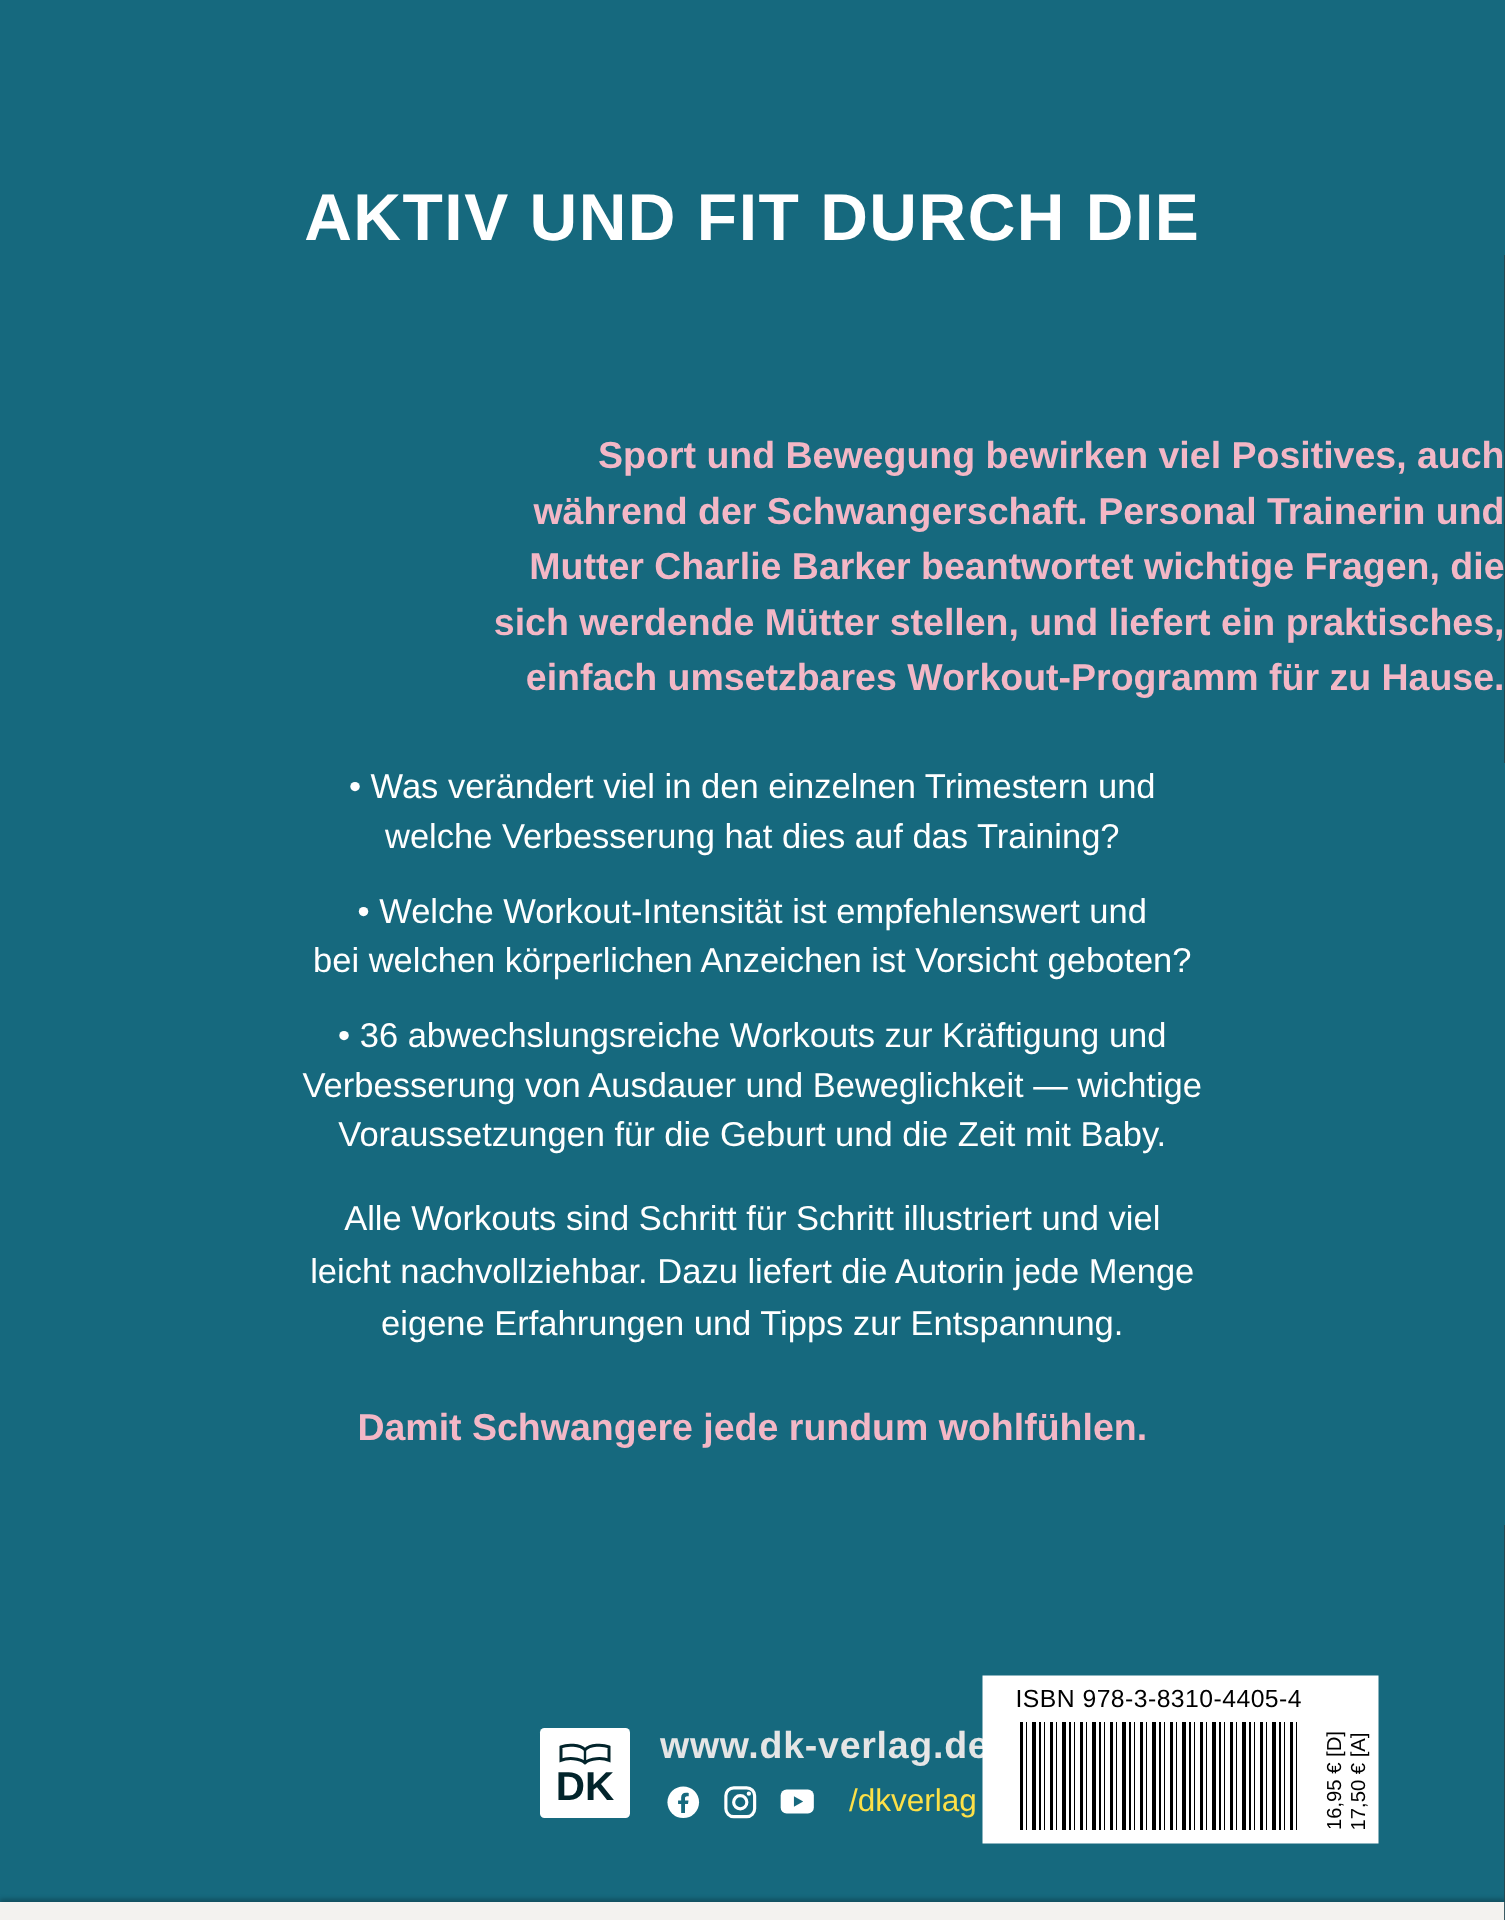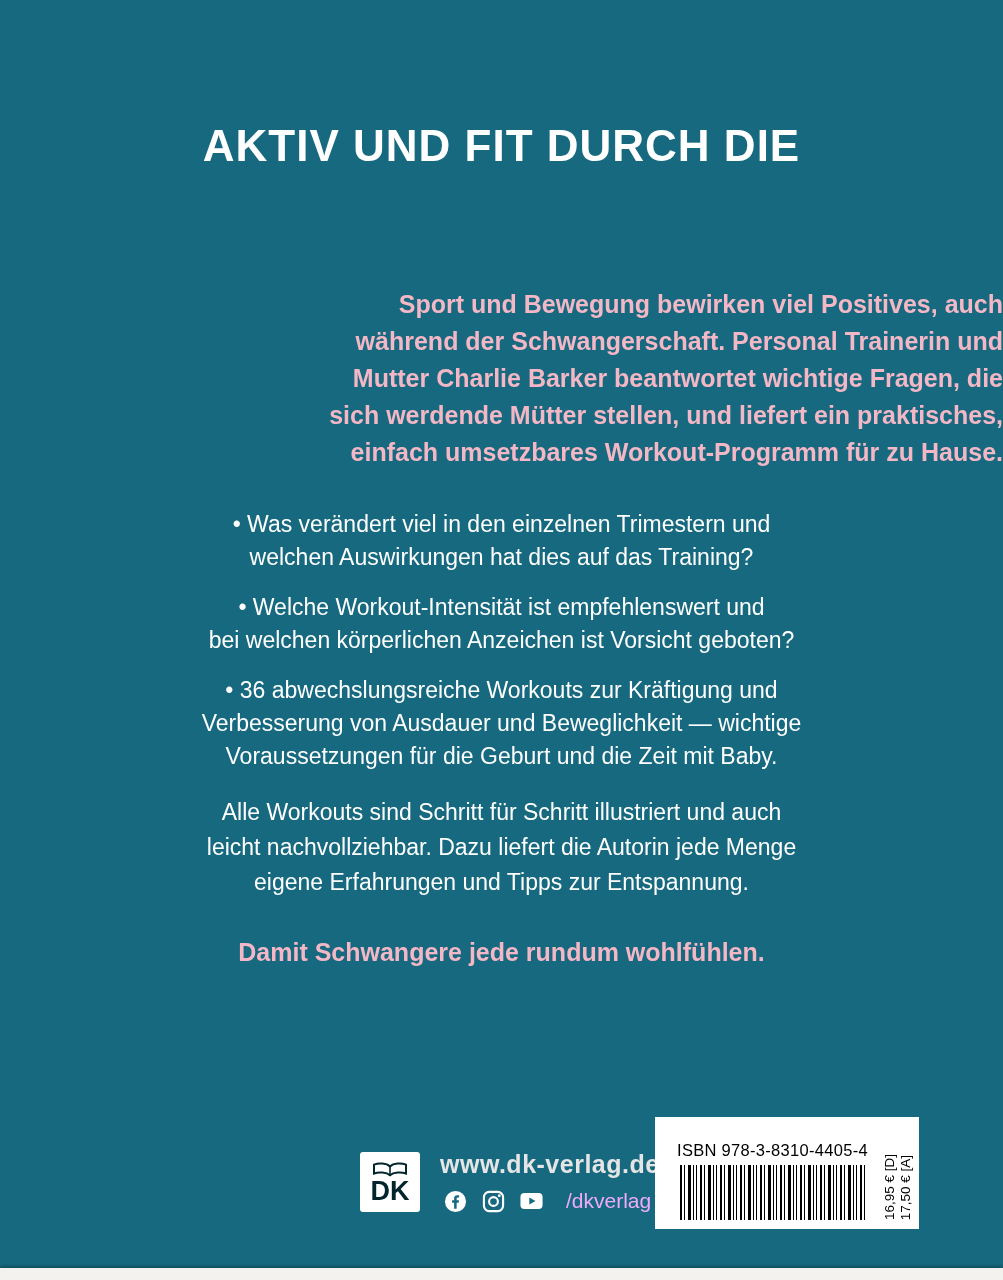--- a/index.html
+++ b/index.html
@@ -50,24 +50,24 @@
   }
   .dk-logo svg { display:block; }
   .dk-letters {
     font-weight:800; font-size:27px; color:#02242b; letter-spacing:0px;
     line-height:28px;
   }
   .site-col { display:flex; flex-direction:column; align-items:center; gap:10px; }
   .website { color:#e5e5e5; font-size:25px; font-weight:700; letter-spacing:0.5px; }
   .social-row { display:flex; align-items:center; gap:15px; align-self:flex-start; padding-left:4px; }
   .social-icon { width:23px; height:23px; display:flex; align-items:center; justify-content:center; }
-  .handle { color:#f0abfc; font-size:21px; margin-left:8px; }
+  .handle { color:#fde047; font-size:21px; margin-left:8px; }
   .isbn-box {
     position:absolute; left:655px; top:1117px; width:264px; height:112px;
-    background:#fff; display:flex; padding:24px 6px 9px 12px;
+    background:#fff; display:flex; padding:7px 6px 9px 12px;
   }
   .isbn-main { flex:1; display:flex; flex-direction:column; align-items:center; }
   .isbn-text { color:#000; font-size:16.5px; letter-spacing:0.3px; margin-bottom:5px; white-space:nowrap; }
   .barcode {
     width:186px; flex:1;
     background-image:repeating-linear-gradient(90deg,
       #000 0 2px,#fff 2px 4px,#000 4px 5px,#fff 5px 8px,
       #000 8px 11px,#fff 11px 13px,#000 13px 14px,#fff 14px 16px,
       #000 16px 17px,#fff 17px 20px);
   }
@@ -94,35 +94,35 @@
     <div>Sport und Bewegung bewirken viel Positives, auch</div>
     <div>während der Schwangerschaft. Personal Trainerin und</div>
     <div>Mutter Charlie Barker beantwortet wichtige Fragen, die</div>
     <div>sich werdende Mütter stellen, und liefert ein praktisches,</div>
     <div>einfach umsetzbares Workout-Programm für zu Hause.</div>
   </div>
 
   <div class="bullets">
     <div class="bullet">
       <div>• Was verändert viel in den einzelnen Trimestern und</div>
-      <div>welchen Auswirkungen hat dies auf das Training?</div>
+      <div>welche Verbesserung hat dies auf das Training?</div>
     </div>
     <div class="bullet">
       <div>• Welche Workout-Intensität ist empfehlenswert und</div>
       <div>bei welchen körperlichen Anzeichen ist Vorsicht geboten?</div>
     </div>
     <div class="bullet">
       <div>• 36 abwechslungsreiche Workouts zur Kräftigung und</div>
       <div>Verbesserung von Ausdauer und Beweglichkeit — wichtige</div>
       <div>Voraussetzungen für die Geburt und die Zeit mit Baby.</div>
     </div>
   </div>
 
   <div class="outro">
-    <div>Alle Workouts sind Schritt für Schritt illustriert und auch</div>
+    <div>Alle Workouts sind Schritt für Schritt illustriert und viel</div>
     <div>leicht nachvollziehbar. Dazu liefert die Autorin jede Menge</div>
     <div>eigene Erfahrungen und Tipps zur Entspannung.</div>
   </div>
 
   <div class="tagline">Damit Schwangere jede rundum wohlfühlen.</div>
 
   <div class="footer-left">
     <div class="dk-logo">
       <span>
         <svg width="40" height="15" viewBox="0 0 40 15">

